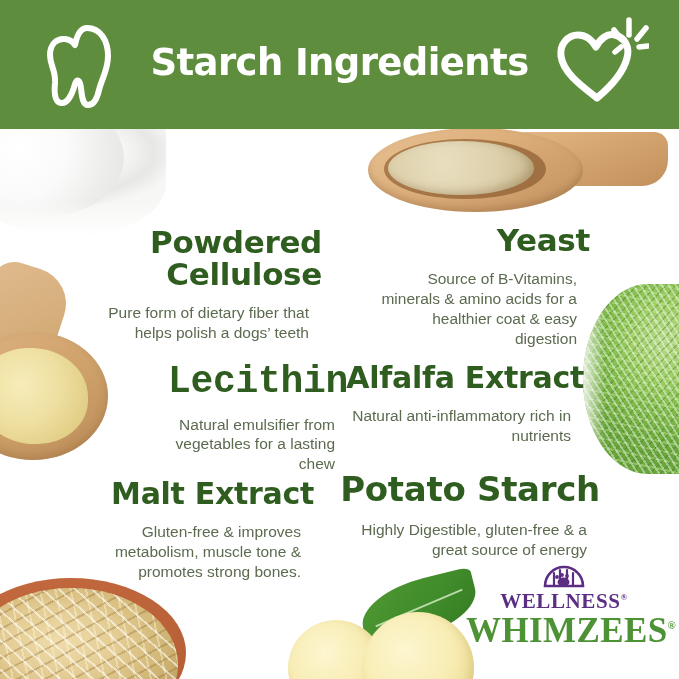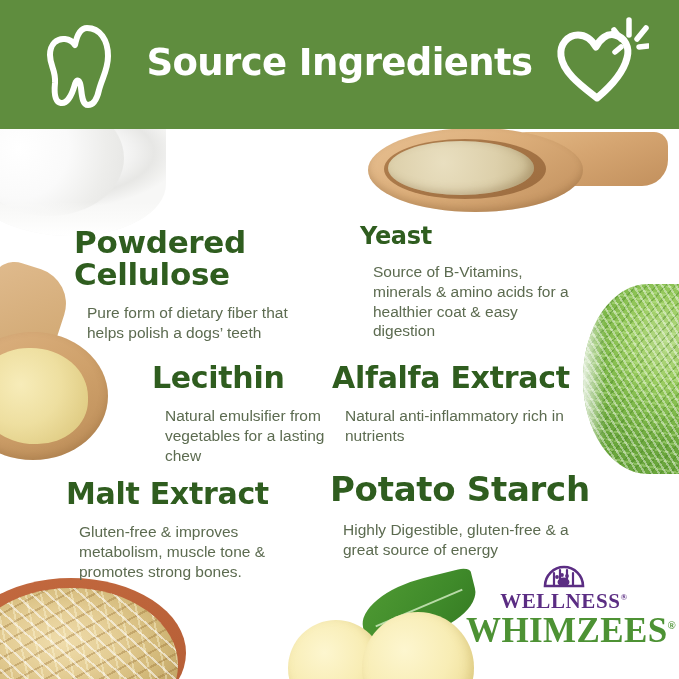--- a/index.html
+++ b/index.html
@@ -235,21 +235,21 @@
     background:
       radial-gradient(circle at 38% 34%, #fdf6cf 0%, #f8edb5 45%, #efdf9a 75%, #e4d188 100%);
     box-shadow: inset -4px -4px 10px rgba(190,165,90,0.35);
   }
   .potato-a { left: 20px; top: 28px; width: 96px; height: 96px; }
   .potato-b { left: 94px; top: 20px; width: 112px; height: 112px; }
 
   
   .card {
     position: absolute;
-    text-align: left;
+    text-align: right;
     z-index: 20;
   }
   .card h3 {
     margin: 0 0 4px 0;
     color: #2f5d1f;
     font-weight: bold;
     font-size: 30px;
     line-height: 1.04;
     letter-spacing: -0.3px;
     font-family: "DejaVu Sans", sans-serif;
@@ -263,22 +263,22 @@
   }
 
   .card-cellulose { left: 74px;  top: 226px; width: 248px; }
   .card-yeast     { left: 360px; top: 224px; width: 230px; }
   .card-lecithin  { left: 152px; top: 362px; width: 196px; }
   .card-alfalfa   { left: 332px; top: 362px; width: 252px; }
   .card-malt      { left: 66px;  top: 478px; width: 248px; }
   .card-potato    { left: 330px; top: 472px; width: 270px; }
 
   .card-cellulose h3 { font-size: 31px; }
-  .card-yeast h3     { font-size: 24px; }
-  .card-lecithin h3  { font-size: 30px; }
+  .card-yeast h3     { font-size: 31px; }
+  .card-lecithin h3  { font-size: 38px; font-family: Liberation Mono, monospace; }
   .card-alfalfa h3   { font-size: 30px; }
   .card-malt h3      { font-size: 30px; }
   .card-potato h3    { font-size: 34px; }
 
   
   .brand {
     position: absolute;
     left: 466px; top: 562px;
     width: 196px;
     text-align: center;
@@ -334,21 +334,21 @@
     <div class="potato-b"></div>
   </div>
 
   <div class="banner">
     <svg class="tooth-icon" viewBox="0 0 84 88">
       <path d="M47 6 C60 6 68 18 68 34 C68 48 62 56 59 68 C57 77 53 83 48 83 C43 83 42 76 41 66 C40 58 37 56 35 62 C32 73 27 82 21 81 C15 80 14 71 15 61 C16 48 10 44 10 33 C10 22 17 16 25 17 C30 17.6 33 20 35 23 C37 13 41 6 47 6 Z" fill="none" stroke="#ffffff" stroke-width="6" stroke-linejoin="round" stroke-linecap="round"></path>
     </svg>
 
     <div class="banner-inner">
       <div class="banner-titles">
-        <div class="banner-title">Source Ingredients</div>
+        <div class="banner-title">Starch Ingredients</div>
       </div>
     </div>
 
     <svg class="heart-icon" viewBox="0 0 100 100">
       <path d="M48 84 C34 73 14 59 12 42 C10.5 30 19 21 29 21 C37 21 43 26 47 33 C51 25 58 19 66 21 C76 23.5 81 33 78 44 C74 60 60 74 48 84 Z" fill="none" stroke="#ffffff" stroke-width="7" stroke-linejoin="round" stroke-linecap="round"></path>
       <g stroke="#ffffff" stroke-width="5.5" stroke-linecap="round">
         <line x1="80" y1="21" x2="80" y2="6"></line>
         <line x1="88" y1="25" x2="97" y2="14"></line>
         <line x1="90" y1="33" x2="99" y2="32"></line>
         <line x1="72" y1="25" x2="65" y2="16"></line>

